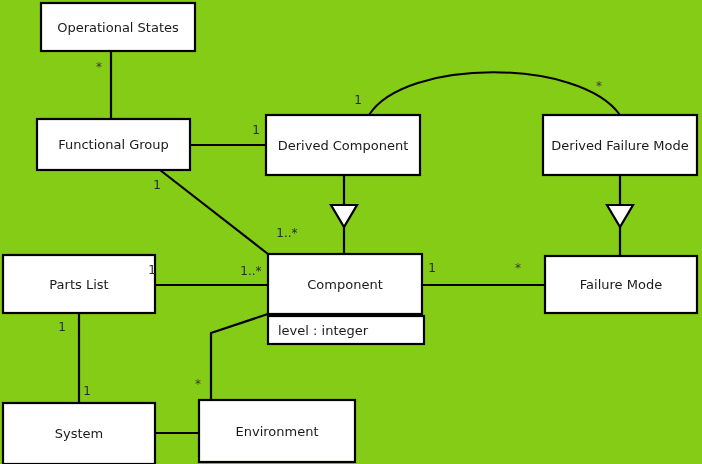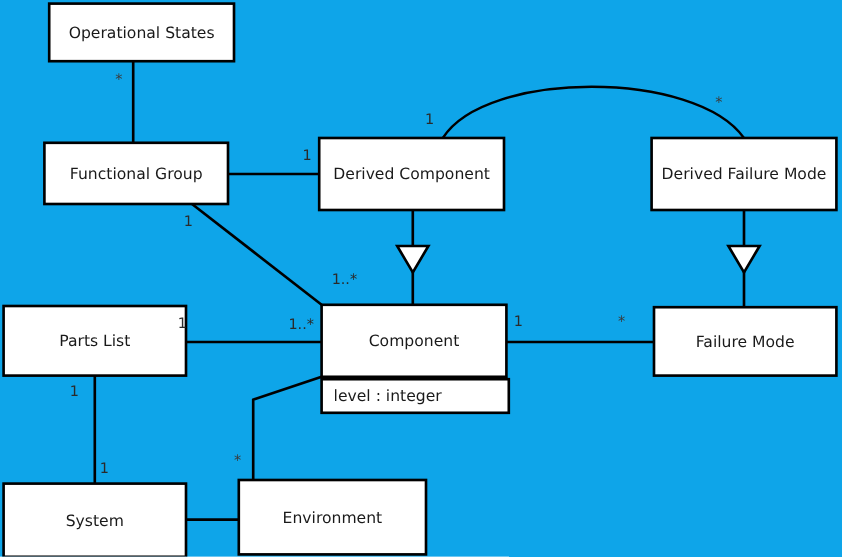--- a/index.html
+++ b/index.html
@@ -4,21 +4,21 @@
 <style>
   html, body {
     margin: 0;
     padding: 0;
     background: #ffffff;
   }
   #diagram-root {
     position: relative;
     width: 702px;
     height: 464px;
-    background: #0ea5e9;
+    background: #84cc16;
     overflow: hidden;
     font-family: "DejaVu Sans", sans-serif;
   }
   #uml-svg {
     position: absolute;
     top: 0;
     left: 0;
     width: 702px;
     height: 464px;
   }

